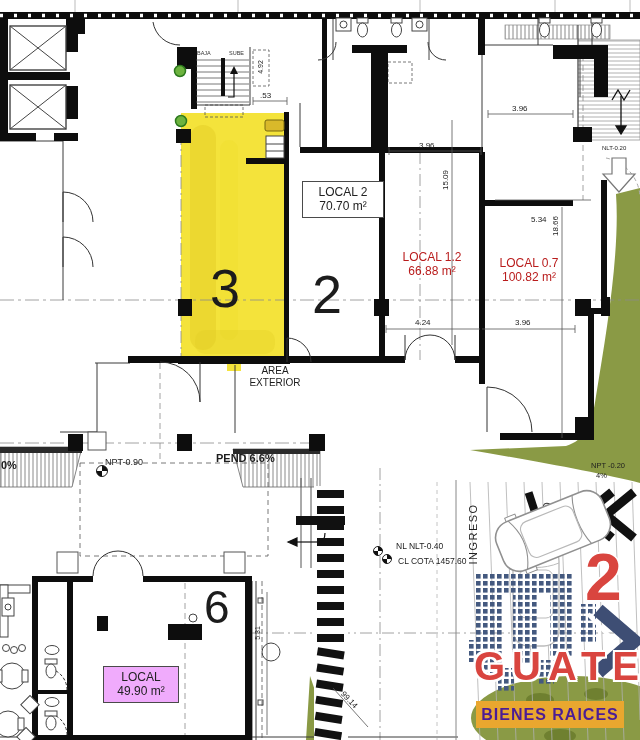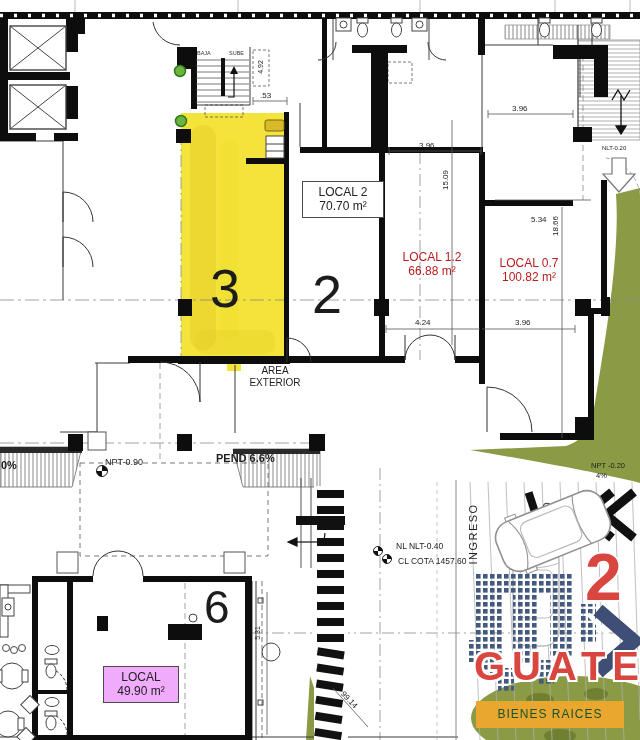--- a/index.html
+++ b/index.html
@@ -13,21 +13,21 @@
   .bignum{font-size:54px;font-weight:400;color:#1c1c1c;}
   .dim{font-size:8px;color:#222;}
   .rot{transform:translate(-50%,-50%) rotate(-90deg);}
   .small-note{font-size:8.5px;color:#222;margin-left:28px;}
   .two-line{text-align:center;font-size:12px;color:#b91c1c;}
   #guate-text{font-size:40px;font-weight:bold;letter-spacing:7px;color:#d9453f;
     text-shadow:-2px -2px 0 #fff,2px -2px 0 #fff,-2px 2px 0 #fff,2px 2px 0 #fff,
                  0 -2px 0 #fff,0 2px 0 #fff,-2px 0 0 #fff,2px 0 0 #fff;}
   #logo-banner{display:flex;align-items:center;justify-content:center;
     background:#e9a72f;width:148px;height:27px;}
-  #logo-banner span{color:#14532d;font-weight:normal;font-size:12px;letter-spacing:1px;}
+  #logo-banner span{color:#4c1d95;font-weight:bold;font-size:16px;letter-spacing:1px;}
   #logo-mark{font-size:66px;font-weight:bold;color:#d9453f;
     text-shadow:-2px 0 0 #fff,2px 0 0 #fff,0 -2px 0 #fff,0 2px 0 #fff;}
 </style>
 </head>
 <body>
 
 <div id="stage">
 
 <svg id="plan-svg" width="640" height="740" viewBox="0 0 640 740" xmlns="http://www.w3.org/2000/svg">
   <defs>

